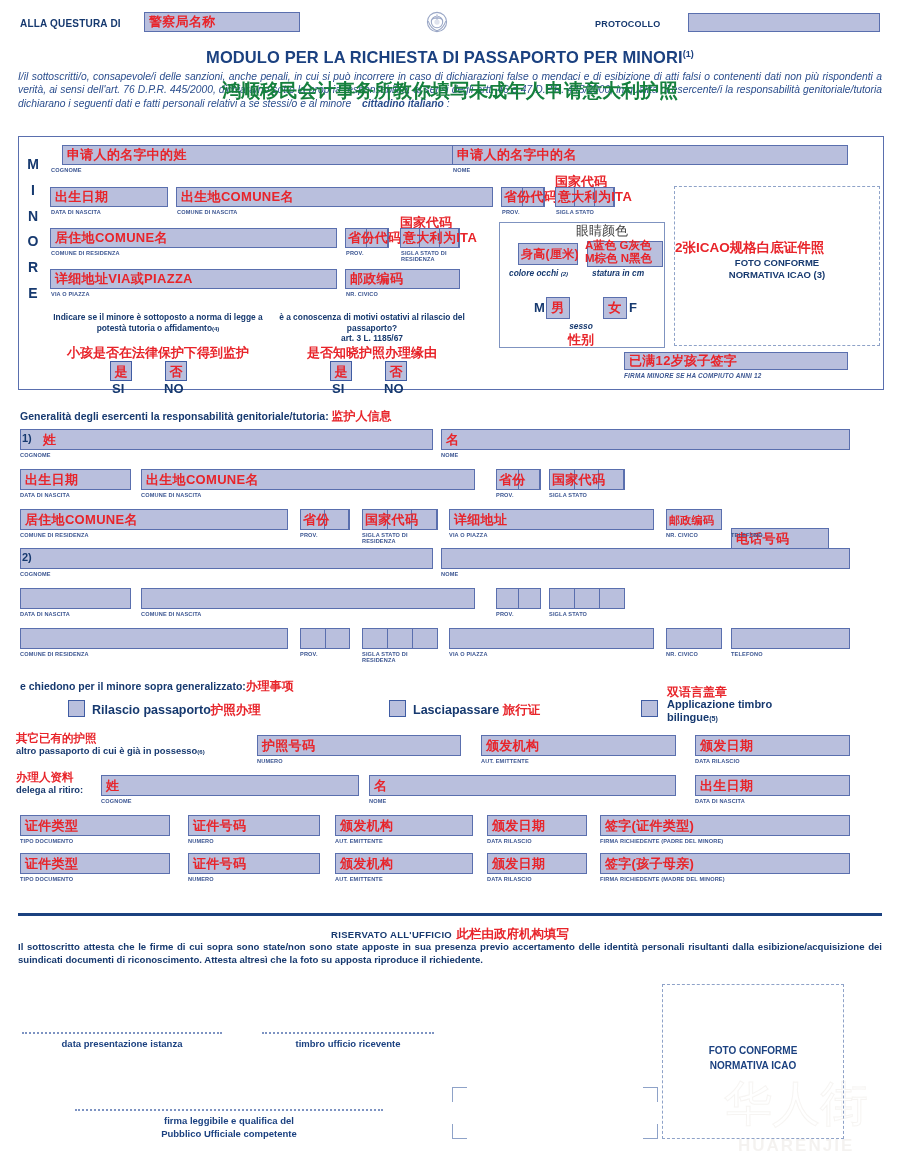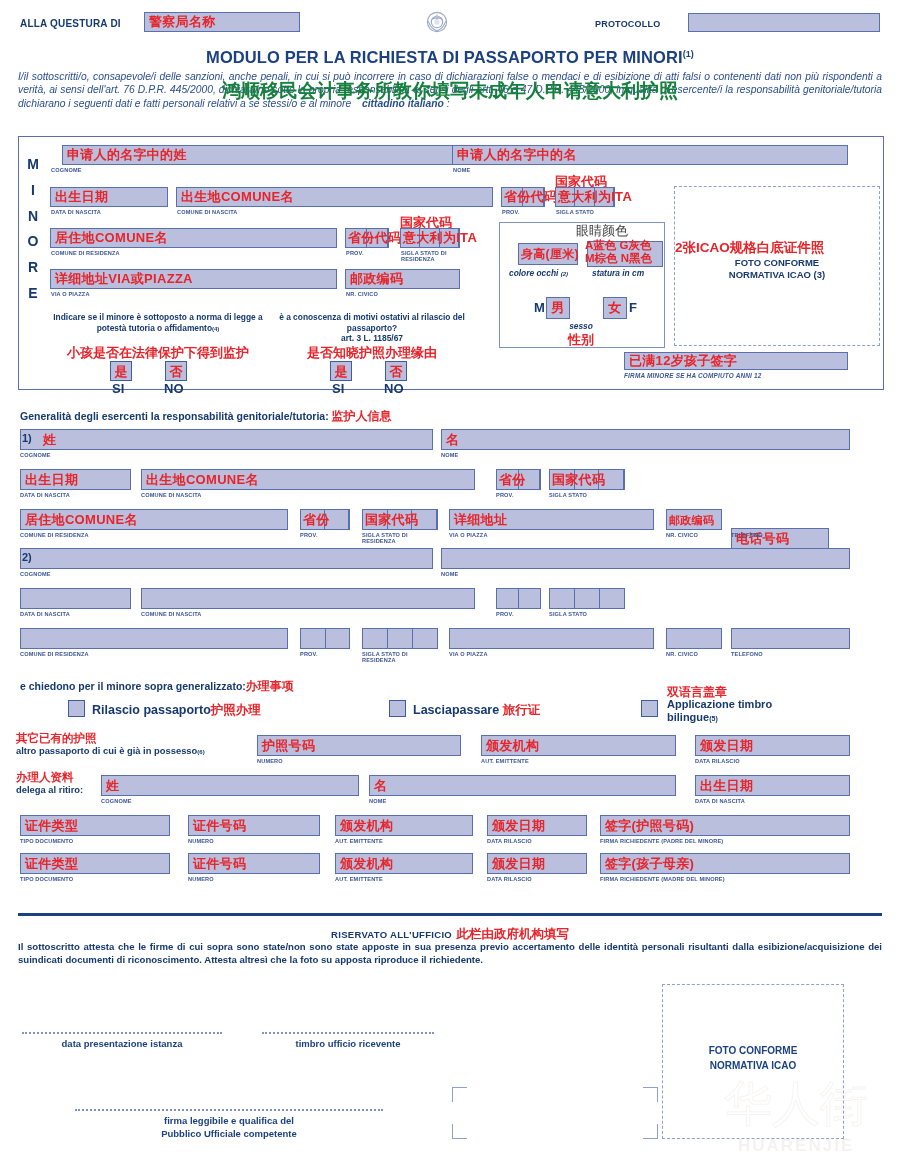--- a/index.html
+++ b/index.html
@@ -460,21 +460,21 @@
     <span class="cn">颁发机构</span>
   </div>
   <div class="cap" style="left:335px;top:838px;">AUT. EMITTENTE</div>
 
   <div class="fld" style="left:487px;top:815px;width:100px;height:21px;position:absolute;">
     <span class="cn">颁发日期</span>
   </div>
   <div class="cap" style="left:487px;top:838px;">DATA RILASCIO</div>
 
   <div class="fld" style="left:600px;top:815px;width:250px;height:21px;position:absolute;">
-    <span class="cn">签字(护照号码)</span>
+    <span class="cn">签字(证件类型)</span>
   </div>
   <div class="cap" style="left:600px;top:838px;">FIRMA RICHIEDENTE (PADRE DEL MINORE)</div>
 
   <div class="fld" style="left:20px;top:853px;width:150px;height:21px;position:absolute;">
     <span class="cn">证件类型</span>
   </div>
   <div class="cap" style="left:20px;top:876px;">TIPO DOCUMENTO</div>
 
   <div class="fld" style="left:188px;top:853px;width:132px;height:21px;position:absolute;">
     <span class="cn">证件号码</span>

